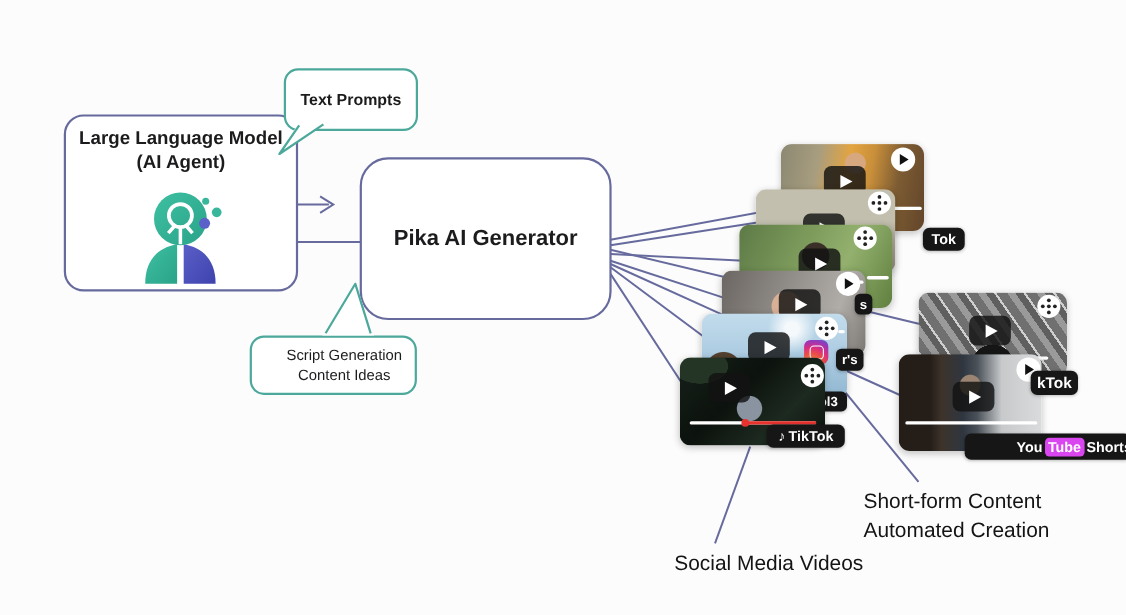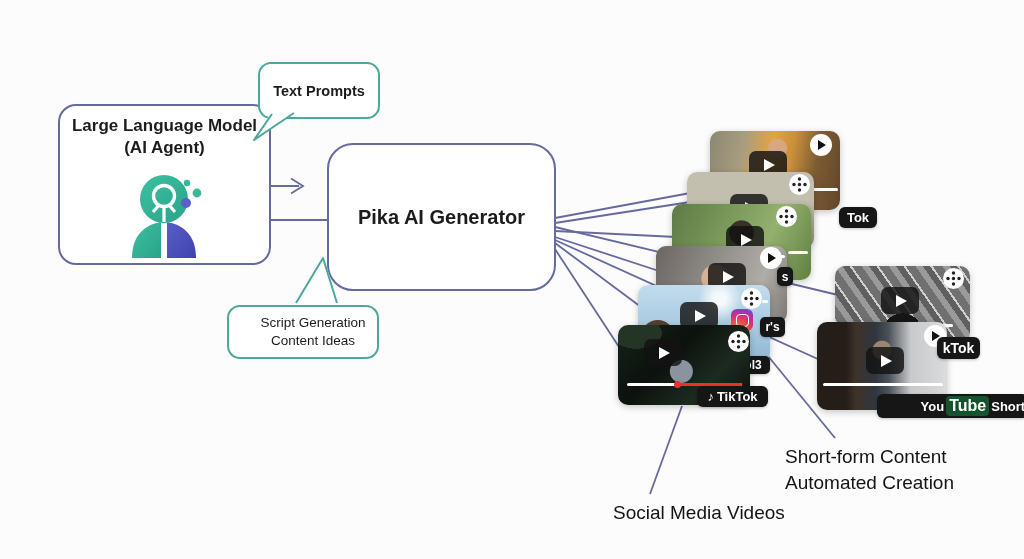--- a/index.html
+++ b/index.html
@@ -39,21 +39,21 @@
   .prog .red{position:absolute;right:0;top:0;height:2.5px;background:#e8322e;border-radius:2px;}
   .prog .dot{position:absolute;width:7px;height:7px;border-radius:50%;background:#e8322e;top:-2.5px;}
   .pill{position:absolute;background:#161616;color:#fff;border-radius:6px;display:flex;align-items:center;justify-content:center;font-weight:bold;z-index:2;box-shadow:0 1px 3px rgba(0,0,0,.25);}
   #pill-tok{left:839px;top:207px;width:38px;height:21px;font-size:13px;}
   #pill-s{left:777px;top:267px;width:16px;height:19px;font-size:12px;border-radius:5px;}
   #pill-rs{left:760px;top:317px;width:25px;height:20px;font-size:12px;border-radius:5px;}
   #pill-ol3{left:736px;top:356px;width:34px;height:18px;font-size:12px;border-radius:5px;}
   #pill-tiktok{left:697px;top:386px;width:71px;height:21px;font-size:13px;gap:3px;}
   #pill-ktok{left:937px;top:337px;width:43px;height:22px;font-size:14px;}
   #pill-youtube{left:877px;top:394px;width:103px;height:24px;font-size:13px;gap:2px;padding-left:48px;}
-  #pill-youtube .tube{background:#14532d;border-radius:4px;padding:1px 3px;font-size:16px;}
+  #pill-youtube .tube{background:#d946ef;border-radius:4px;padding:1px 3px;font-size:13px;}
   .note{font-size:13px;line-height:13px;}
   .insta{position:absolute;left:93px;top:24px;width:22px;height:22px;border-radius:6px;background:radial-gradient(circle at 30% 110%, #fed373 0%, #f15245 40%, #d92e7f 60%, #9b36b7 80%, #515ecf 100%);display:flex;align-items:center;justify-content:center;}
   .insta i{display:block;width:11px;height:11px;border:1.6px solid #fff;border-radius:4px;}
 </style>
 </head>
 <body>
 
 <div id="stage">
 
   <svg id="lines" class="layer" width="1024" height="559">

